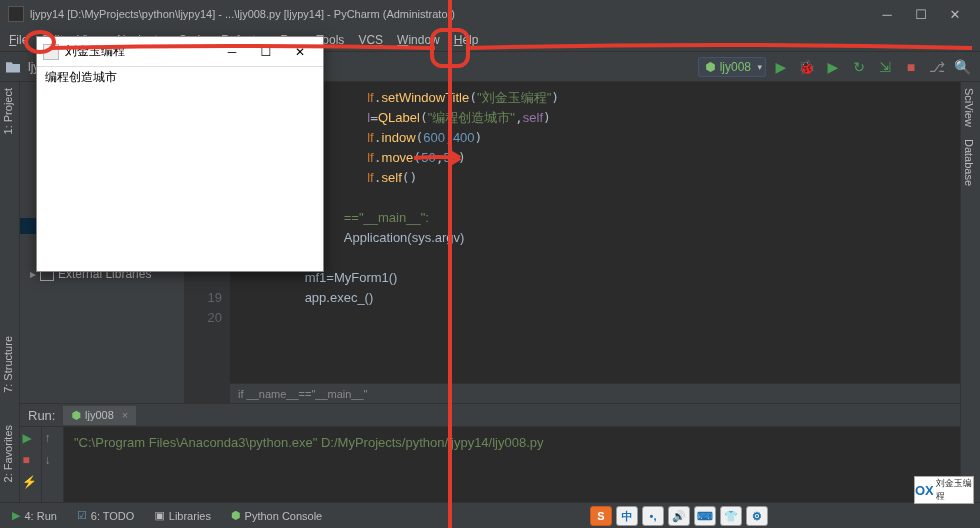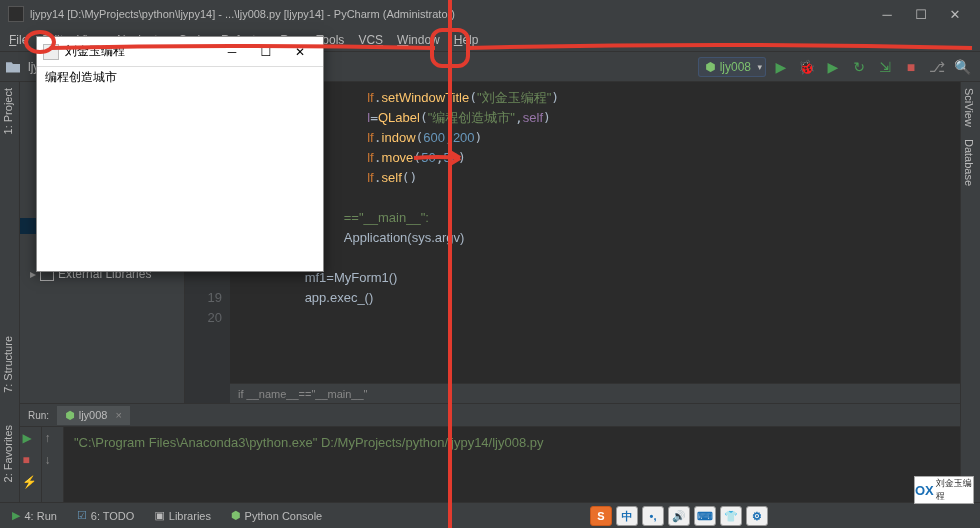--- a/index.html
+++ b/index.html
@@ -55,21 +55,21 @@
 .k-purple { color: #9876aa; }
 .k-yellow { color: #ffc66d; }
 .k-green { color: #6a8759; }
 .k-blue { color: #6897bb; }
 .underline { text-decoration-color: #555; }
 .breadcrumb-bar { position: absolute; left: 45px; right: 0; bottom: 0; height: 20px; background: #3c3f41; border-top: 1px solid #323232; display: flex; align-items: center; padding: 0 8px; font-size: 11px; color: #888; }
 
 
 .run-pane { position: absolute; left: 20px; right: 20px; bottom: 26px; height: 99px; background: #2b2b2b; border-top: 1px solid #323232; display: flex; flex-direction: column; }
 .run-tabs { height: 23px; background: #3c3f41; display: flex; align-items: center; border-bottom: 1px solid #323232; }
-.run-tabs .tab-label { padding: 0 8px; color: #bbbbbb; font-size: 10px; }
+.run-tabs .tab-label { padding: 0 8px; color: #bbbbbb; font-size: 13px; }
 .run-tabs .active-tab { background: #4e5254; padding: 3px 8px; display: flex; align-items: center; gap: 4px; font-size: 11px; }
 .run-body { flex: 1; display: flex; }
 .run-side { width: 22px; background: #3c3f41; border-right: 1px solid #323232; display: flex; flex-direction: column; align-items: center; padding-top: 4px; gap: 6px; }
 .run-side .sbtn { width: 16px; height: 16px; }
 .run-out { flex: 1; padding: 8px 10px; font-family: "Consolas", monospace; font-size: 13px; color: #bbbbbb; white-space: pre; }
 .run-out .path-green { color: #6a8759; }
 
 
 .status-bar { position: absolute; left: 0; right: 0; bottom: 0; height: 26px; background: #3c3f41; border-top: 1px solid #323232; display: flex; align-items: center; padding: 0 4px; gap: 4px; }
 .status-bar .sb-item { padding: 0 8px; font-size: 11px; color: #bbbbbb; display: flex; align-items: center; gap: 4px; }
@@ -169,21 +169,21 @@
   </div>
 
   <div class="editor-pane">
     <div class="gutter">
       <div style="height:200px"></div>
       <div>19</div>
       <div>20</div>
     </div>
     <div class="code">                <span class="k-orange">lf</span>.<span class="k-yellow">setWindowTitle</span>(<span class="k-green">"刘金玉编程"</span>)
                 <span class="k-purple">l</span>=<span class="k-yellow">QLabel</span>(<span class="k-green">"编程创造城市"</span>,<span class="k-purple">self</span>)
-                <span class="k-orange">lf</span>.<span class="k-yellow">indow</span>(<span class="k-blue">600</span>,<span class="k-blue">200</span>)
+                <span class="k-orange">lf</span>.<span class="k-yellow">indow</span>(<span class="k-blue">600</span>,<span class="k-blue">400</span>)
                 <span class="k-orange">lf</span>.<span class="k-yellow">move</span>(<span class="k-blue">50</span>,<span class="k-blue">50</span>)
                 <span class="k-orange">lf</span>.<span class="k-yellow">self</span>()
 
              <span class="k-green">=="__main__":</span>
              <span>Application(sys.argv)</span>
 
         <span class="underline">mf1=MyForm1()</span>
         <span class="underline">app.exec_()</span></div>
     <div class="breadcrumb-bar">
         <span>if __name__=="__main__"</span>

